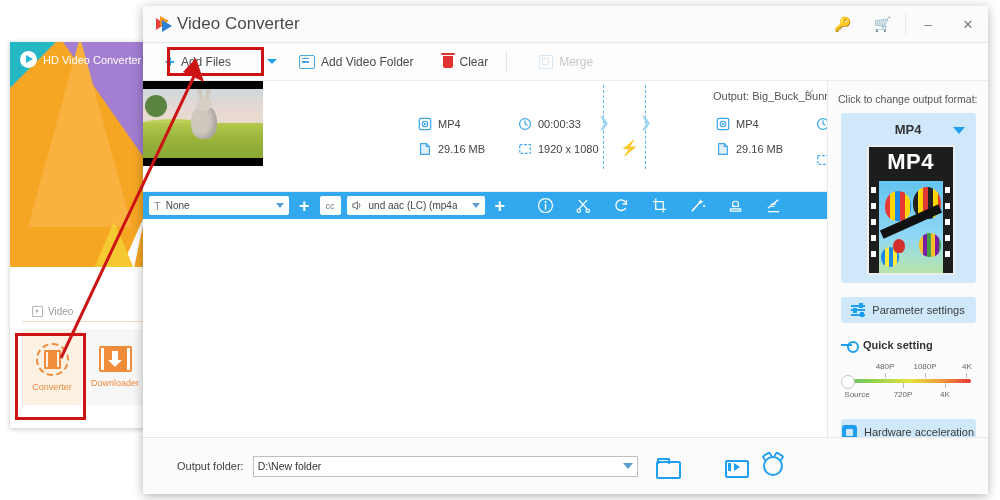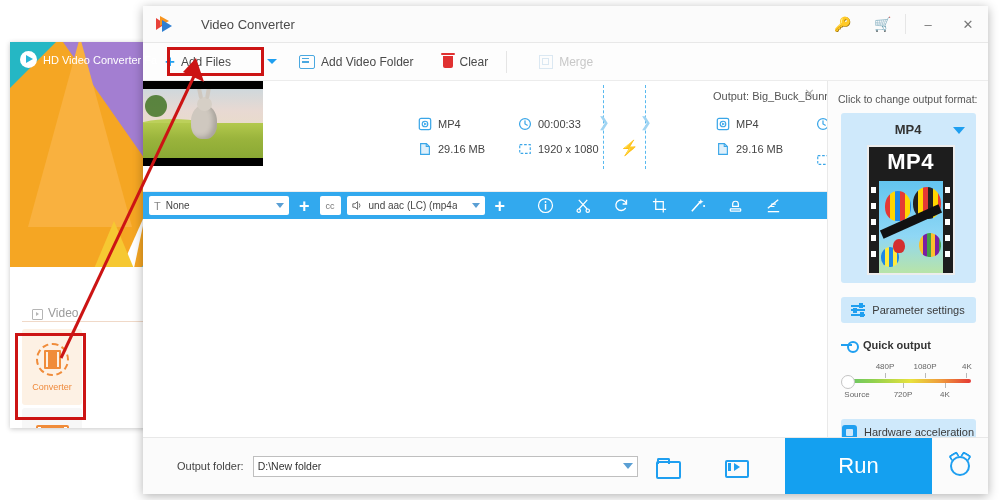--- a/index.html
+++ b/index.html
@@ -68,33 +68,33 @@
   }
   .bgwin-logo::after {
     content:""; position:absolute; left:6px; top:4px;
     border-left: 7px solid #29b6d8;
     border-top: 4.5px solid transparent;
     border-bottom: 4.5px solid transparent;
   }
   .bgwin-lower { position:absolute; left:0; top:225px; width:148px; height:161px; background:#fff; }
   .bgwin-videorow {
     position:absolute; left:22px; top:39px;
-    display:flex; align-items:flex-end; gap:5px;
-    font-size:12px; color:#9b9b9b;
+    display:flex; align-items:flex-start; gap:5px;
+    font-size:10px; color:#9b9b9b;
   }
   .vid-sq {
     width:9px; height:9px; border:1px solid #b5b5b5; border-radius:1px;
     position:relative;
   }
   .vid-sq::after{
     content:""; position:absolute; left:3px; top:2px;
     border-left:3.5px solid #b5b5b5; border-top:2.5px solid transparent; border-bottom:2.5px solid transparent;
   }
   .bgwin-hr { position:absolute; left:12px; top:54px; width:124px; height:1px; background:#f0d9c8; }
-  .mode-tiles { position:absolute; left:12px; top:62px; display:flex; gap:3px;flex-direction:column; }
+  .mode-tiles { position:absolute; left:12px; top:62px; display:flex; gap:3px; }
   .mode-tile {
     width:60px; height:76px; border-radius:3px;
     display:flex; flex-direction:column; align-items:center; justify-content:center;
     gap:6px; font-size:9px; color:#ef8a3c; background:#f7f7f7;
   }
   .mode-tile.sel { background:#fdf1e4; }
   .ring-icon { width:33px; height:33px; position:relative; }
   .ring-icon .ring {
     position:absolute; inset:0; border-radius:50%;
     border:2px dashed #f08c3a;
@@ -145,21 +145,21 @@
   }
   
   .titlebar {
     height:36px; background:#fbfbfb; display:flex; align-items:center;
     border-bottom:1px solid #e8e8e8; flex:0 0 auto; position:relative;
   }
   .app-logo { width:17px; height:17px; margin-left:13px; position:relative; flex:0 0 auto; }
   .app-logo .p1{ position:absolute; left:0; top:2px; border-left:9px solid #e8423a; border-top:6px solid transparent; border-bottom:6px solid transparent; }
   .app-logo .p2{ position:absolute; left:4px; top:0; border-left:9px solid #f7941e; border-top:5px solid transparent; border-bottom:5px solid transparent; }
   .app-logo .p3{ position:absolute; left:6px; top:4px; border-left:10px solid #2f7fd1; border-top:6px solid transparent; border-bottom:6px solid transparent; }
-  .app-title { margin-left:28px; font-size:13px; color:#4a4a4a; }
+  .app-title { margin-left:4px; font-size:17px; color:#4a4a4a; }
   .tb-right { margin-left:auto; display:flex; align-items:center; height:36px; }
   .tb-icon {
     width:40px; height:36px; display:flex; align-items:center; justify-content:center;
     color:#f3b3b3; font-size:14px;
   }
   .tb-sep { width:1px; height:20px; background:#e6e6e6; margin:0 2px; }
   .tb-win {
     width:40px; height:36px; display:flex; align-items:center; justify-content:center;
     color:#777; font-size:13px;
   }
@@ -647,21 +647,21 @@
               <i></i>
               <b></b>
               <b></b>
               <b></b>
           </span>
           <span>Parameter settings</span>
         </div>
 
         <div class="quick-row">
           <span class="quick-ic"></span>
-          <span>Quick output</span>
+          <span>Quick setting</span>
         </div>
 
         <div class="slider-wrap">
           <div class="slbl-bot" style="left:16px;">Source</div>
           <div class="slbl-top" style="left:44px;">480P</div>
           <div class="slbl-bot" style="left:62px;">720P</div>
           <div class="slbl-top" style="left:84px;">1080P</div>
           <div class="slbl-bot" style="left:104px;">4K</div>
           <div class="slbl-top" style="left:126px;">4K</div>
           <div class="slider-track"></div>
@@ -696,21 +696,20 @@
       <span class="of-input">
         <span>D:\New folder</span>
         <span class="of-caret"></span>
       </span>
       <span class="bb-folder"></span>
       <span class="bb-folderplay">
         <span class="fbody"></span>
           <span class="fbars"></span>
           <span class="ftri"></span>
       </span>
-      <span class="run-btn">Run</span>
       <span class="alarm">
         <span class="alarm-ic"></span>
       </span>
     </div>
   </div>
 
   <svg class="arrow-svg" viewBox="0 0 1000 500">
     <line x1="61" y1="358" x2="196" y2="72" stroke="#cc1414" stroke-width="3"></line>
     <polygon points="196,58 204,82 183,72" fill="#cc1414"></polygon>
   </svg>

